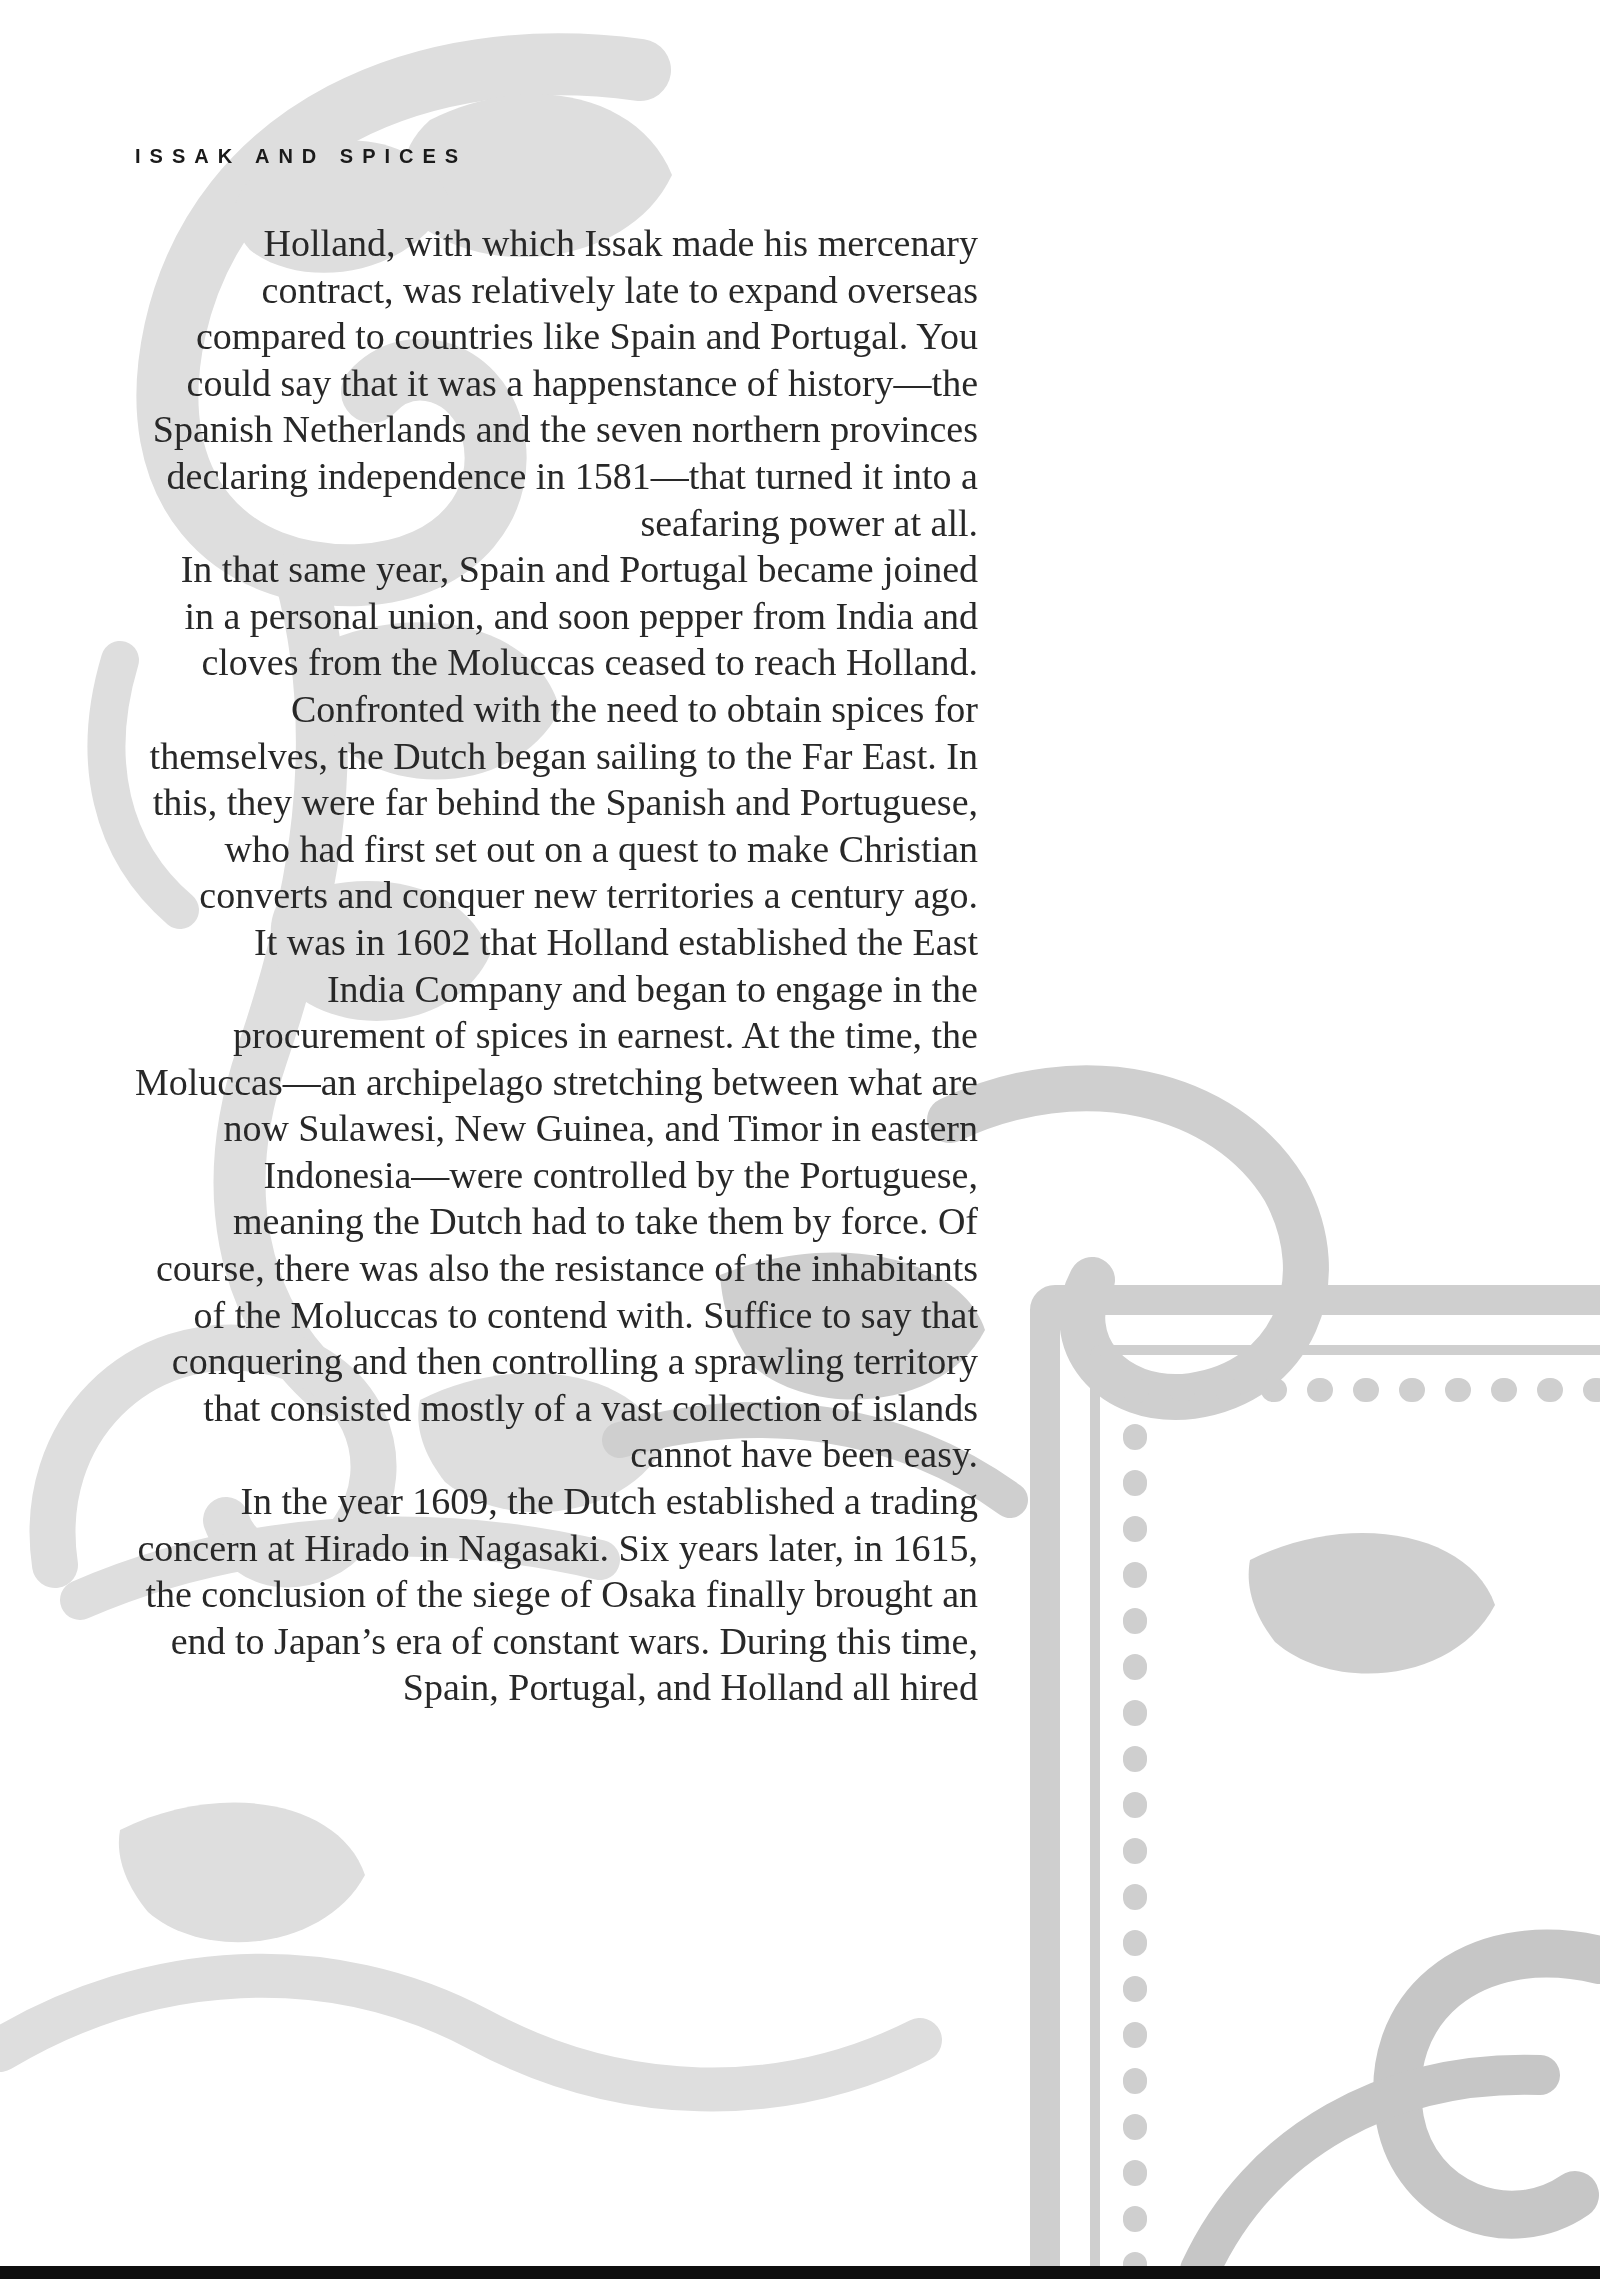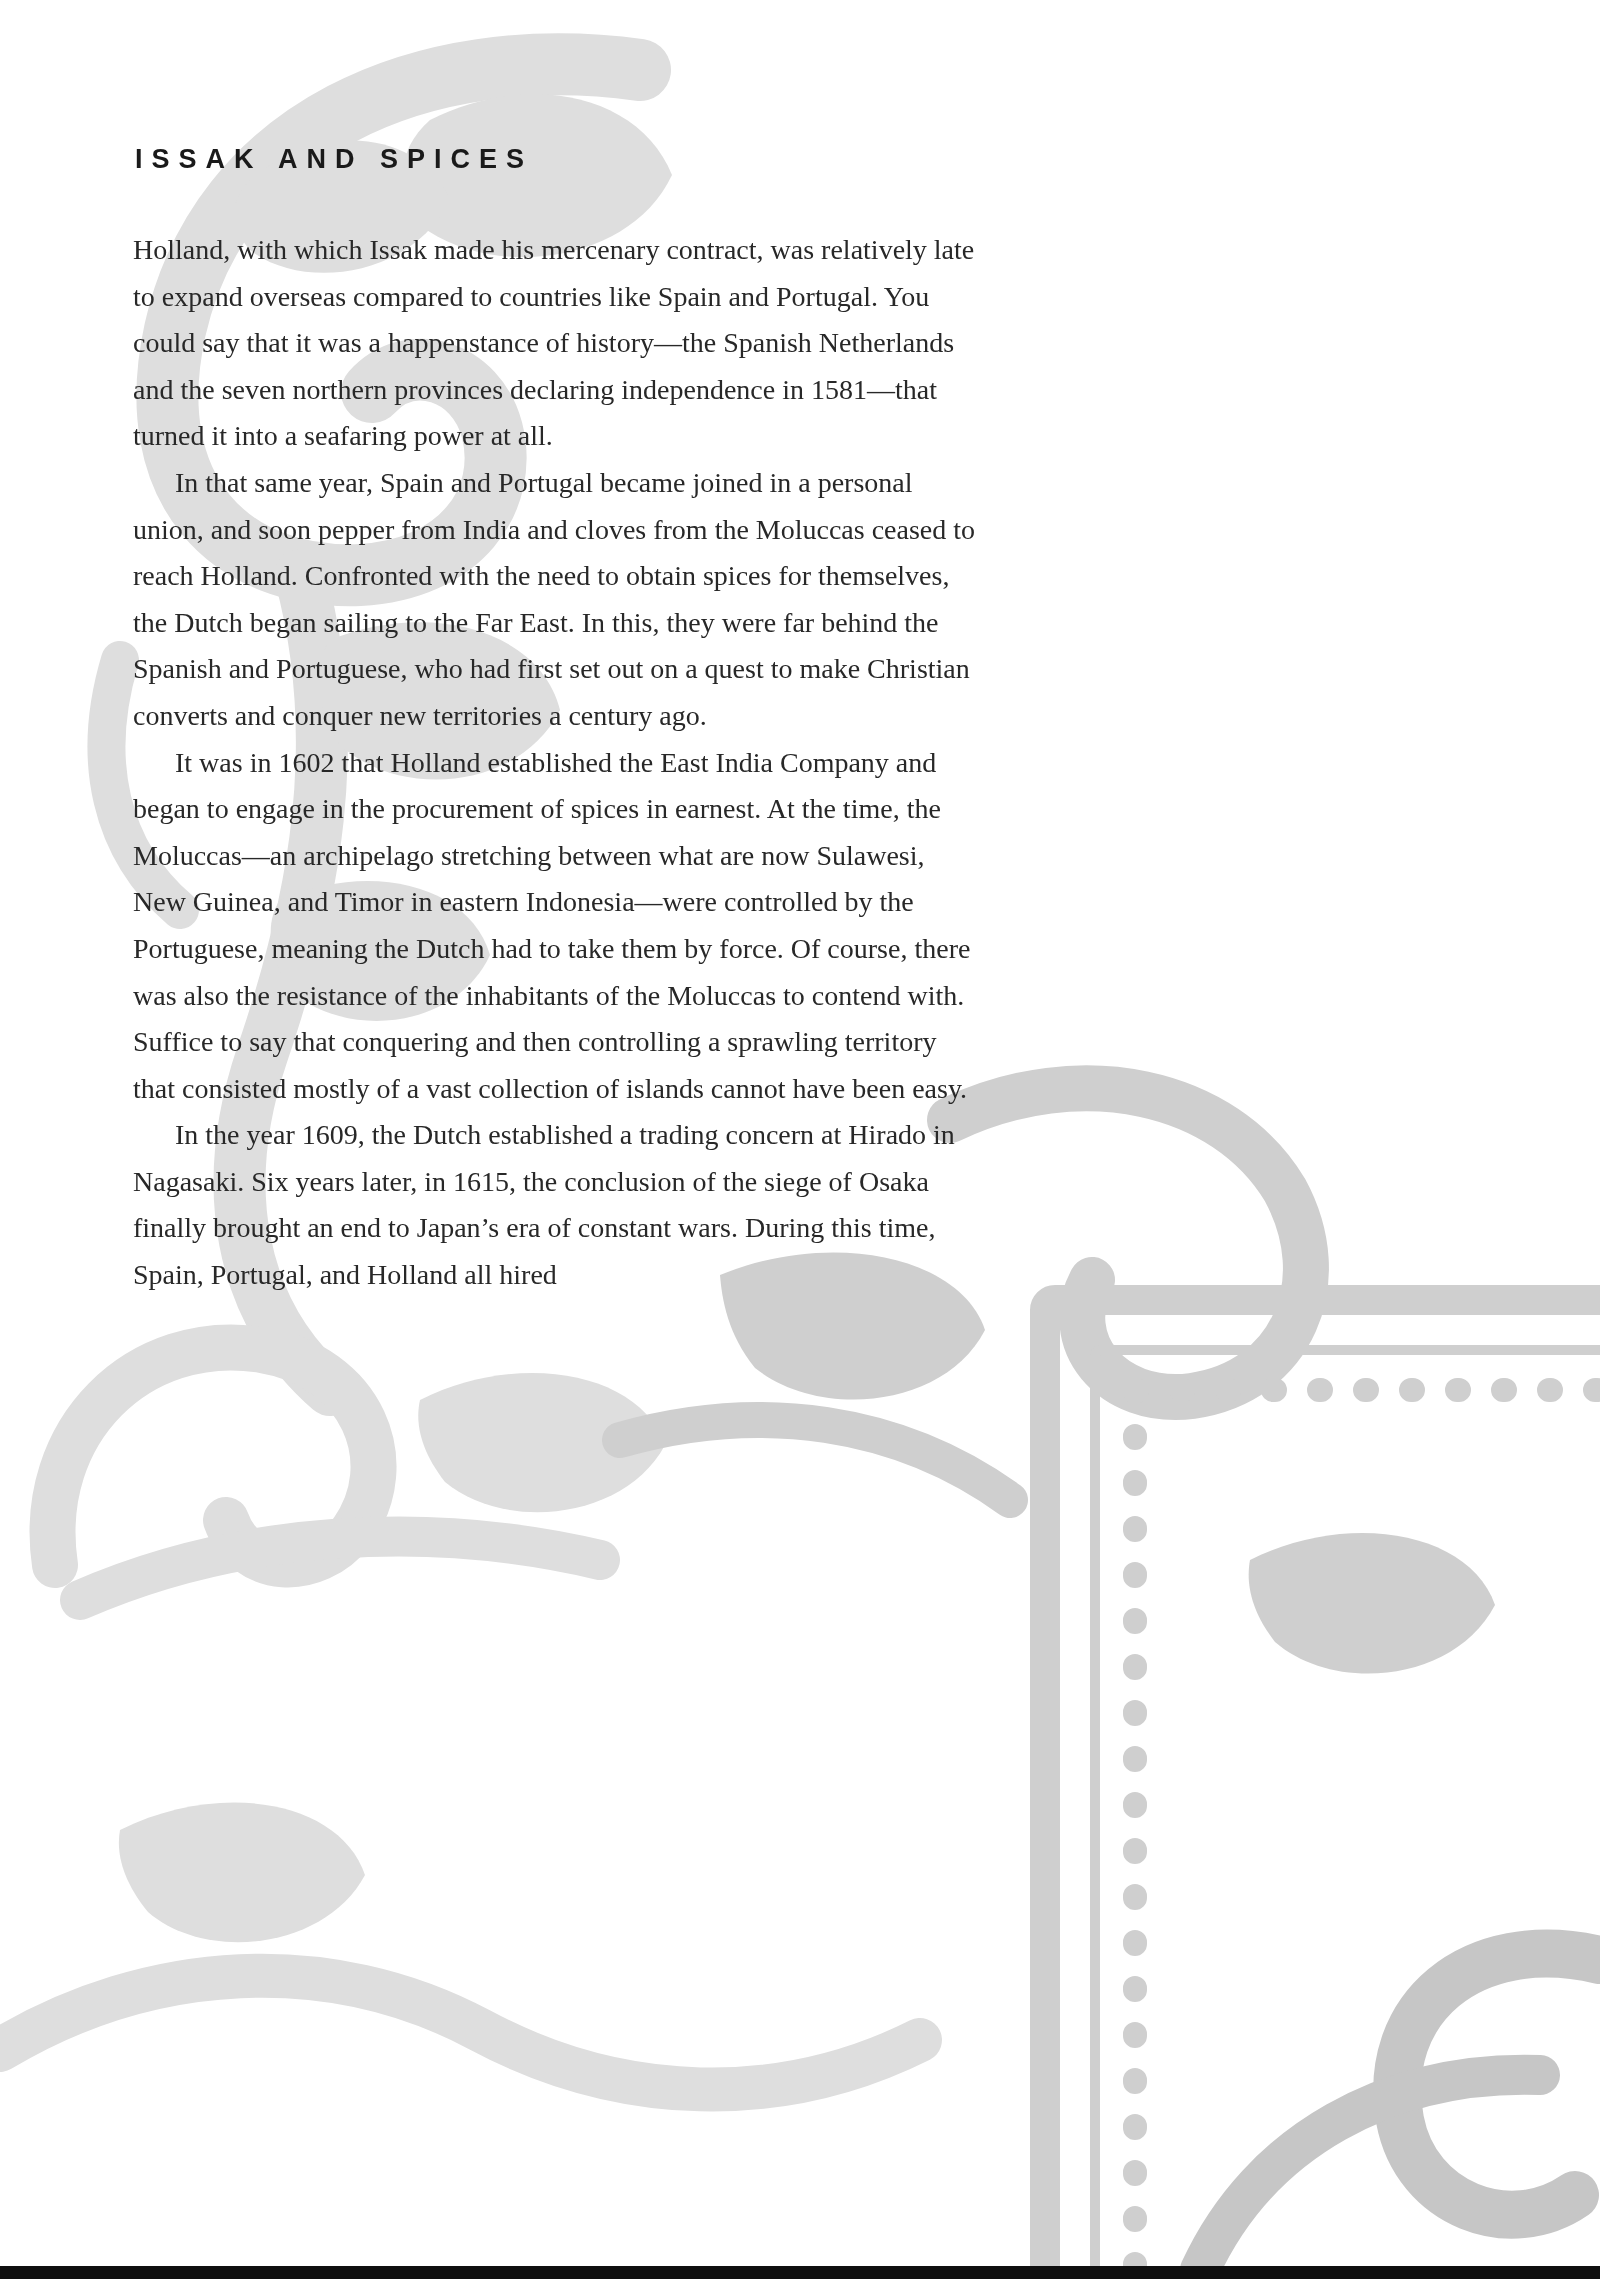--- a/index.html
+++ b/index.html
@@ -48,33 +48,33 @@
   .content {
     position: relative;
     z-index: 1;
     padding: 146px 0 0 133px;
     width: 1010px;
   }
 
   .title {
     font-family: "Liberation Sans", "DejaVu Sans", sans-serif;
     font-weight: 700;
-    font-size: 27px;
+    font-size: 20px;
     letter-spacing: 9px;
     line-height: 1;
     color: var(--title);
     margin: 0 0 54px 2px;
   }
 
   .para {
     width: 845px;
-    font-size: 28px;
+    font-size: 38px;
     line-height: 46.6px;
     color: var(--text);
-    text-align: left;
+    text-align: right;
     margin: 0;
   }
 
   .para.indent { text-indent: 42px; }
 
   .bottom-bar {
     position: absolute;
     left: 0;
     right: 0;
     bottom: 0;

